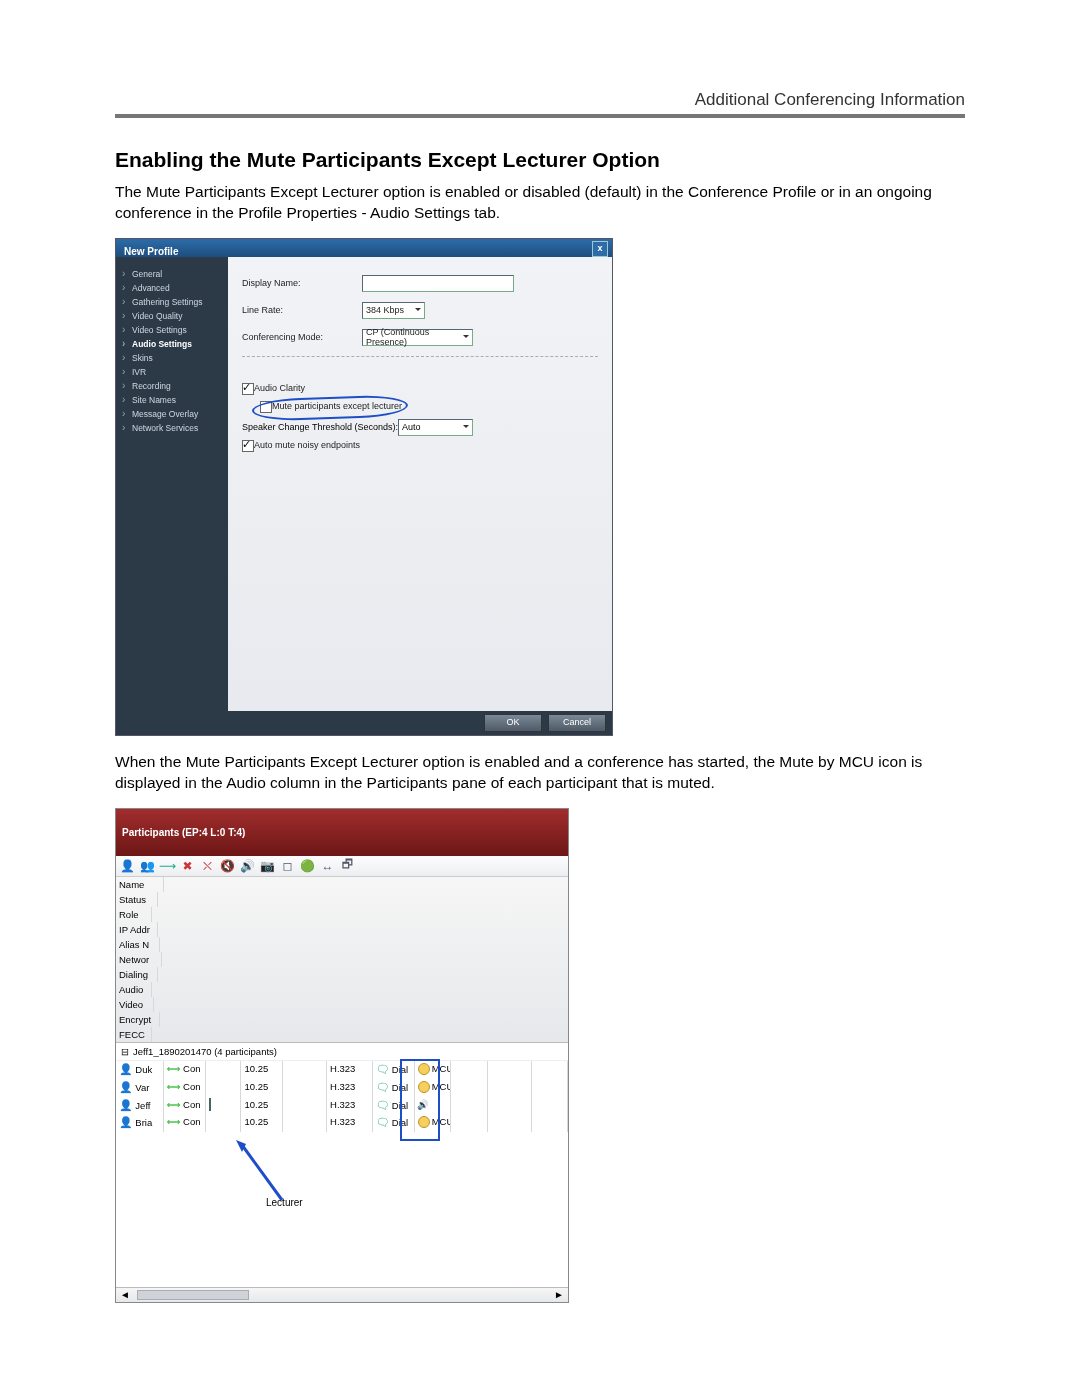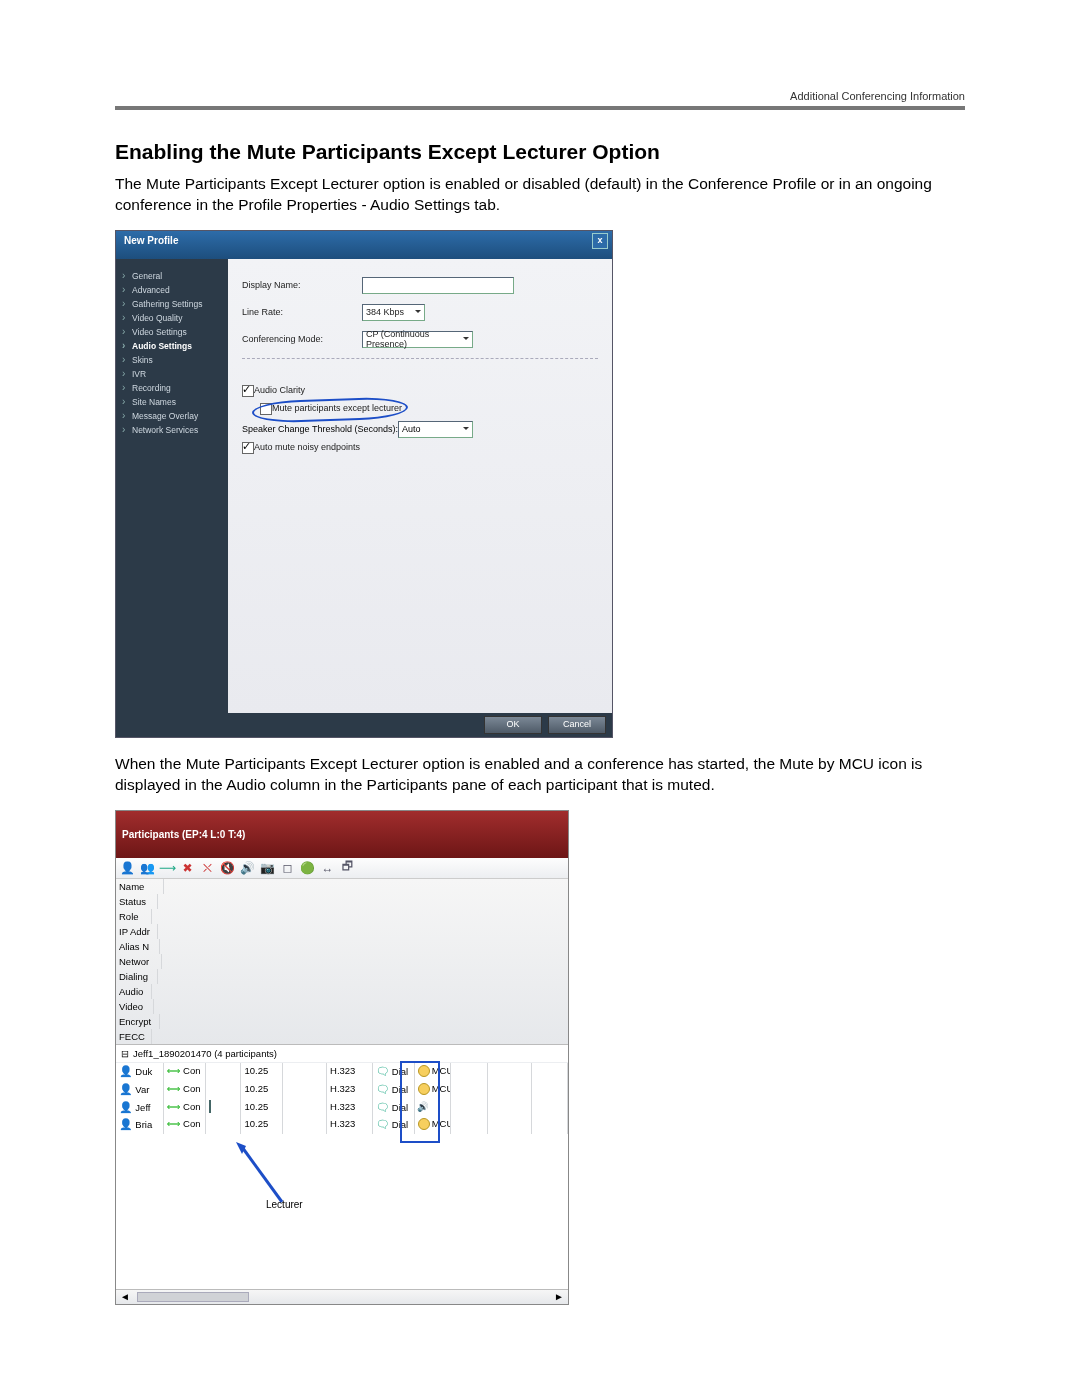--- a/index.html
+++ b/index.html
@@ -7,21 +7,21 @@
     background: #fff;
     font-family: Arial, Helvetica, sans-serif;
     color: #000;
     width: 1080px;
   }
   .page {
     padding: 90px 115px 40px 115px;
   }
   .top-header {
     text-align: right;
-    font-size: 11px;
+    font-size: 17px;
     color: #333;
     margin-bottom: 4px;
   }
   .rule {
     height: 4px;
     background: #777;
     margin-bottom: 30px;
   }
   .heading {
     font-size: 21px;
@@ -42,23 +42,23 @@
   .dialog1 {
     border: 1px solid #556;
     background: #f6f7f9;
     font-size: 10px;
     width: 100%;
   }
   .title-bar {
     background: linear-gradient(#2d6ca9, #1d4e7d);
     color: #fff;
     display: flex;
-    align-items: center;
+    align-items: flex-end;
     justify-content: space-between;
-    padding: 2px 4px 10px 8px;
+    padding: 2px 4px 0 8px;
     font-weight: bold;
   }
   .close-btn {
     width: 14px; height: 14px;
     background: #2d6ca9;
     border: 1px solid #9cc;
     text-align: center;
     font-size: 9px; line-height: 12px;
     color: #fff;
   }

